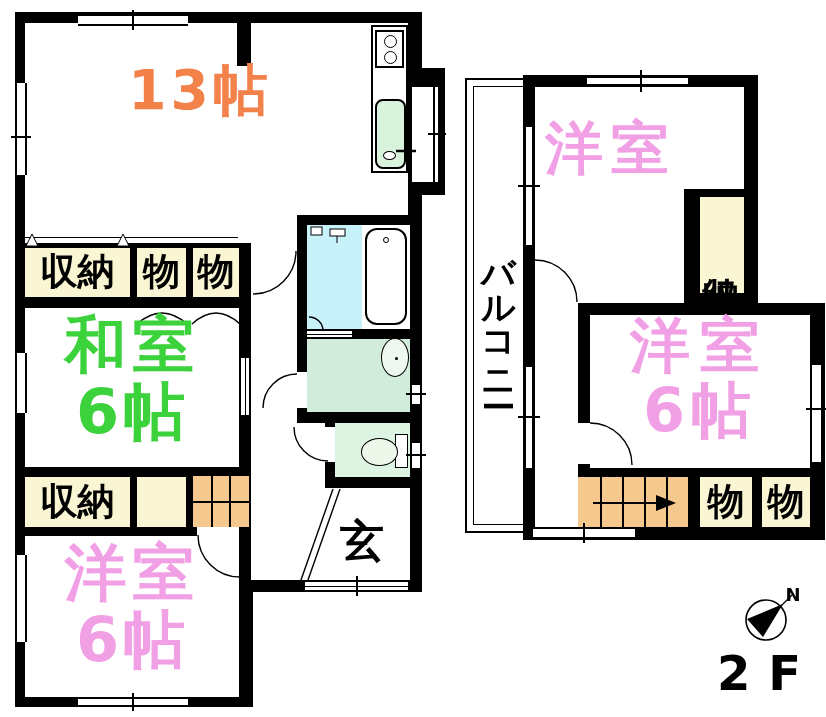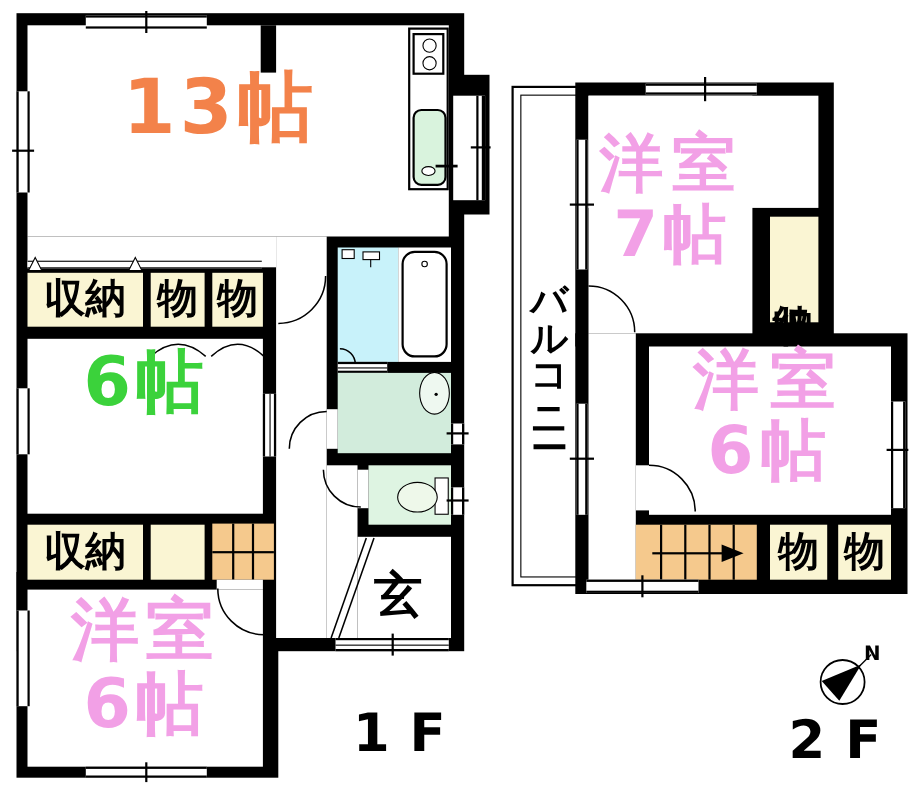--- a/index.html
+++ b/index.html
@@ -184,41 +184,40 @@
     </g>
     <polygon points="656,495 656,511 676,503" fill="#000"></polygon>
     <g>
       <circle cx="766" cy="620" r="20" fill="#fff" stroke="#000" stroke-width="1.6"></circle>
       <polygon points="783,604 747,619 763,637" fill="#000"></polygon>
       <line x1="779" y1="608" x2="792" y2="595" stroke="#000" stroke-width="1.2"></line>
     </g>
   </svg>
 
   <div class="abs lbl" style="left:90px;top:56px;width:220px;color:var(--ldk-text,#f3824a);">
-    <div style="font-size:69px;letter-spacing:4px;margin-top:6px;">13帖</div>
+    <div style="font-size:55px;letter-spacing:4px;margin-top:6px;">13帖</div>
   </div>
 
   <div class="abs lbl" style="left:50px;top:312px;width:165px;color:var(--washitsu-text,#3bd23b);">
+    <div style="font-size:62px;letter-spacing:6px;">和室</div>
     <div style="font-size:62px;letter-spacing:4px;margin-top:2px;">6帖</div>
   </div>
 
   <div class="abs lbl" style="left:50px;top:540px;width:165px;color:var(--youshitsu-text,#f2a0e6);">
     <div style="font-size:62px;letter-spacing:6px;">洋室</div>
     <div style="font-size:62px;letter-spacing:4px;margin-top:2px;">6帖</div>
   </div>
 
   <div class="abs lbl" style="left:332px;top:518px;width:60px;font-size:44px;">玄</div>
 
-  <div class="abs lbl" style="left:312px;top:642px;width:120px;font-size:48px;letter-spacing:18px;">1F</div>
 
   <div class="abs vtext" style="left:470px;top:186px;width:52px;height:250px;font-size:34px;">バルコニー</div>
 
   <div class="abs lbl" style="left:532px;top:118px;width:158px;color:var(--youshitsu-text,#f2a0e6);">
     <div style="font-size:58px;letter-spacing:8px;">洋室</div>
-    <div style="font-size:58px;letter-spacing:4px;margin-top:4px;">7帖</div>
   </div>
 
   <div class="abs vtext" style="left:699px;top:200px;width:46px;height:96px;font-size:37px;">収納</div>
 
   <div class="abs lbl" style="left:615px;top:314px;width:170px;color:var(--youshitsu-text,#f2a0e6);">
     <div style="font-size:60px;letter-spacing:10px;">洋室</div>
     <div style="font-size:60px;letter-spacing:6px;margin-top:2px;">6帖</div>
   </div>
 
   <div class="abs lbl" style="left:708px;top:648px;width:120px;font-size:48px;letter-spacing:18px;">2F</div>

